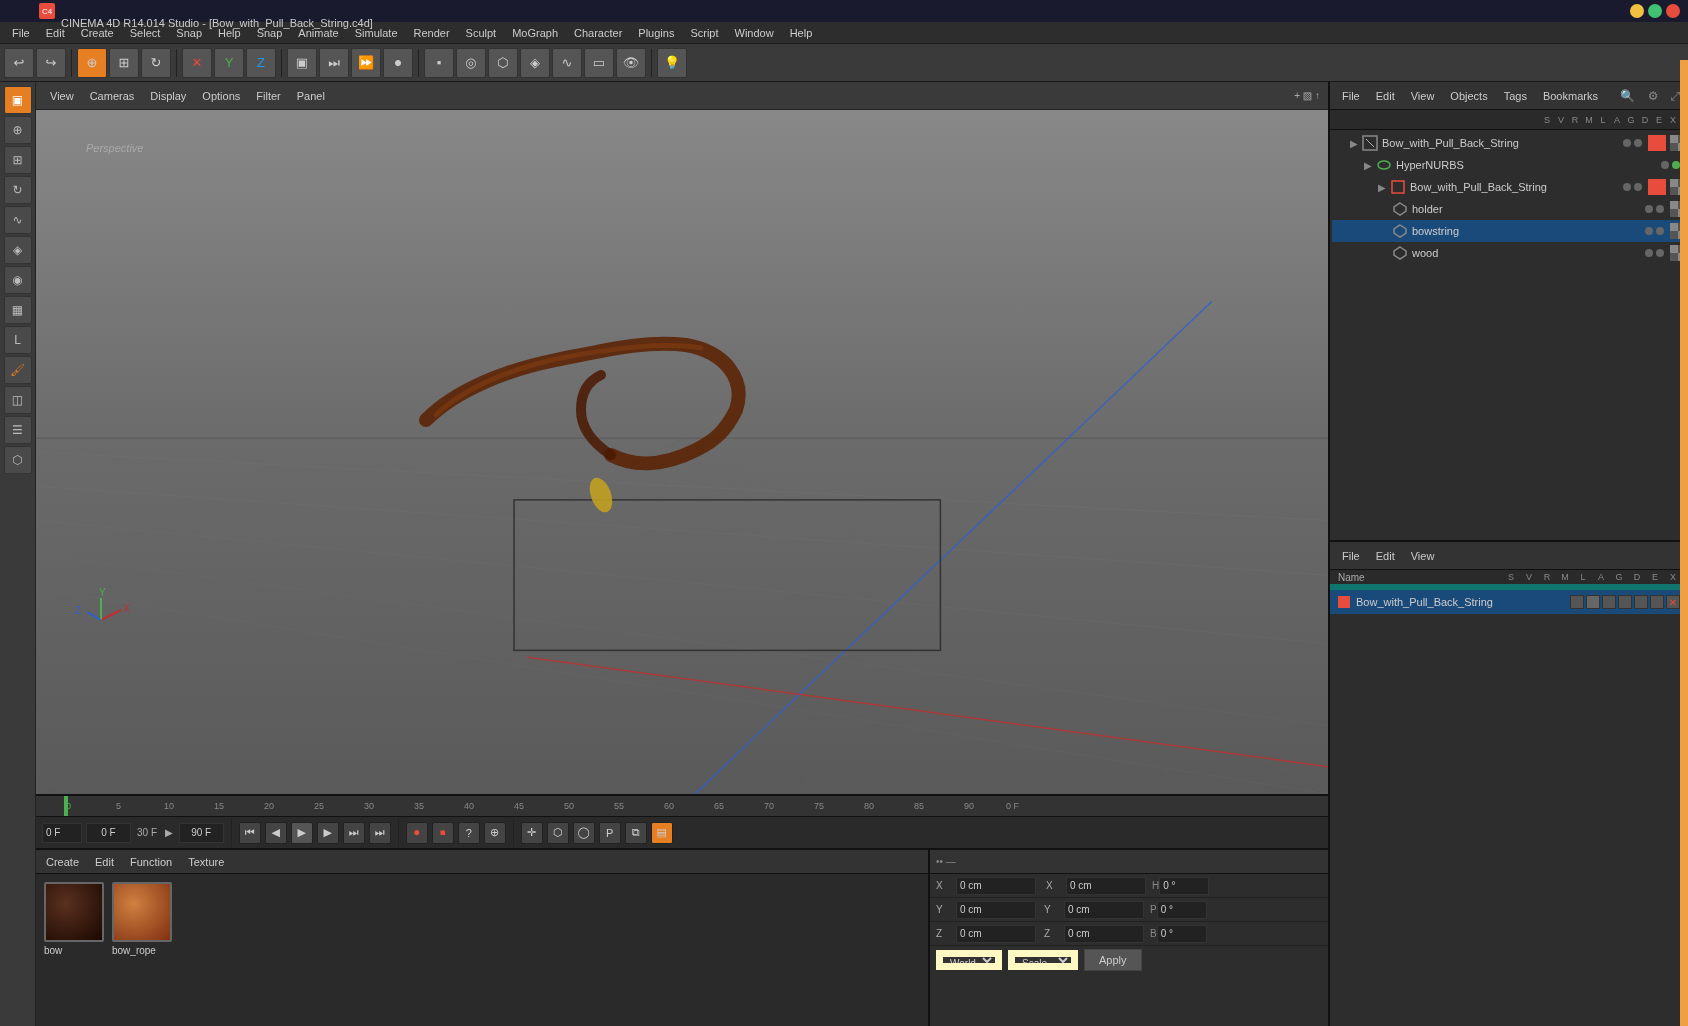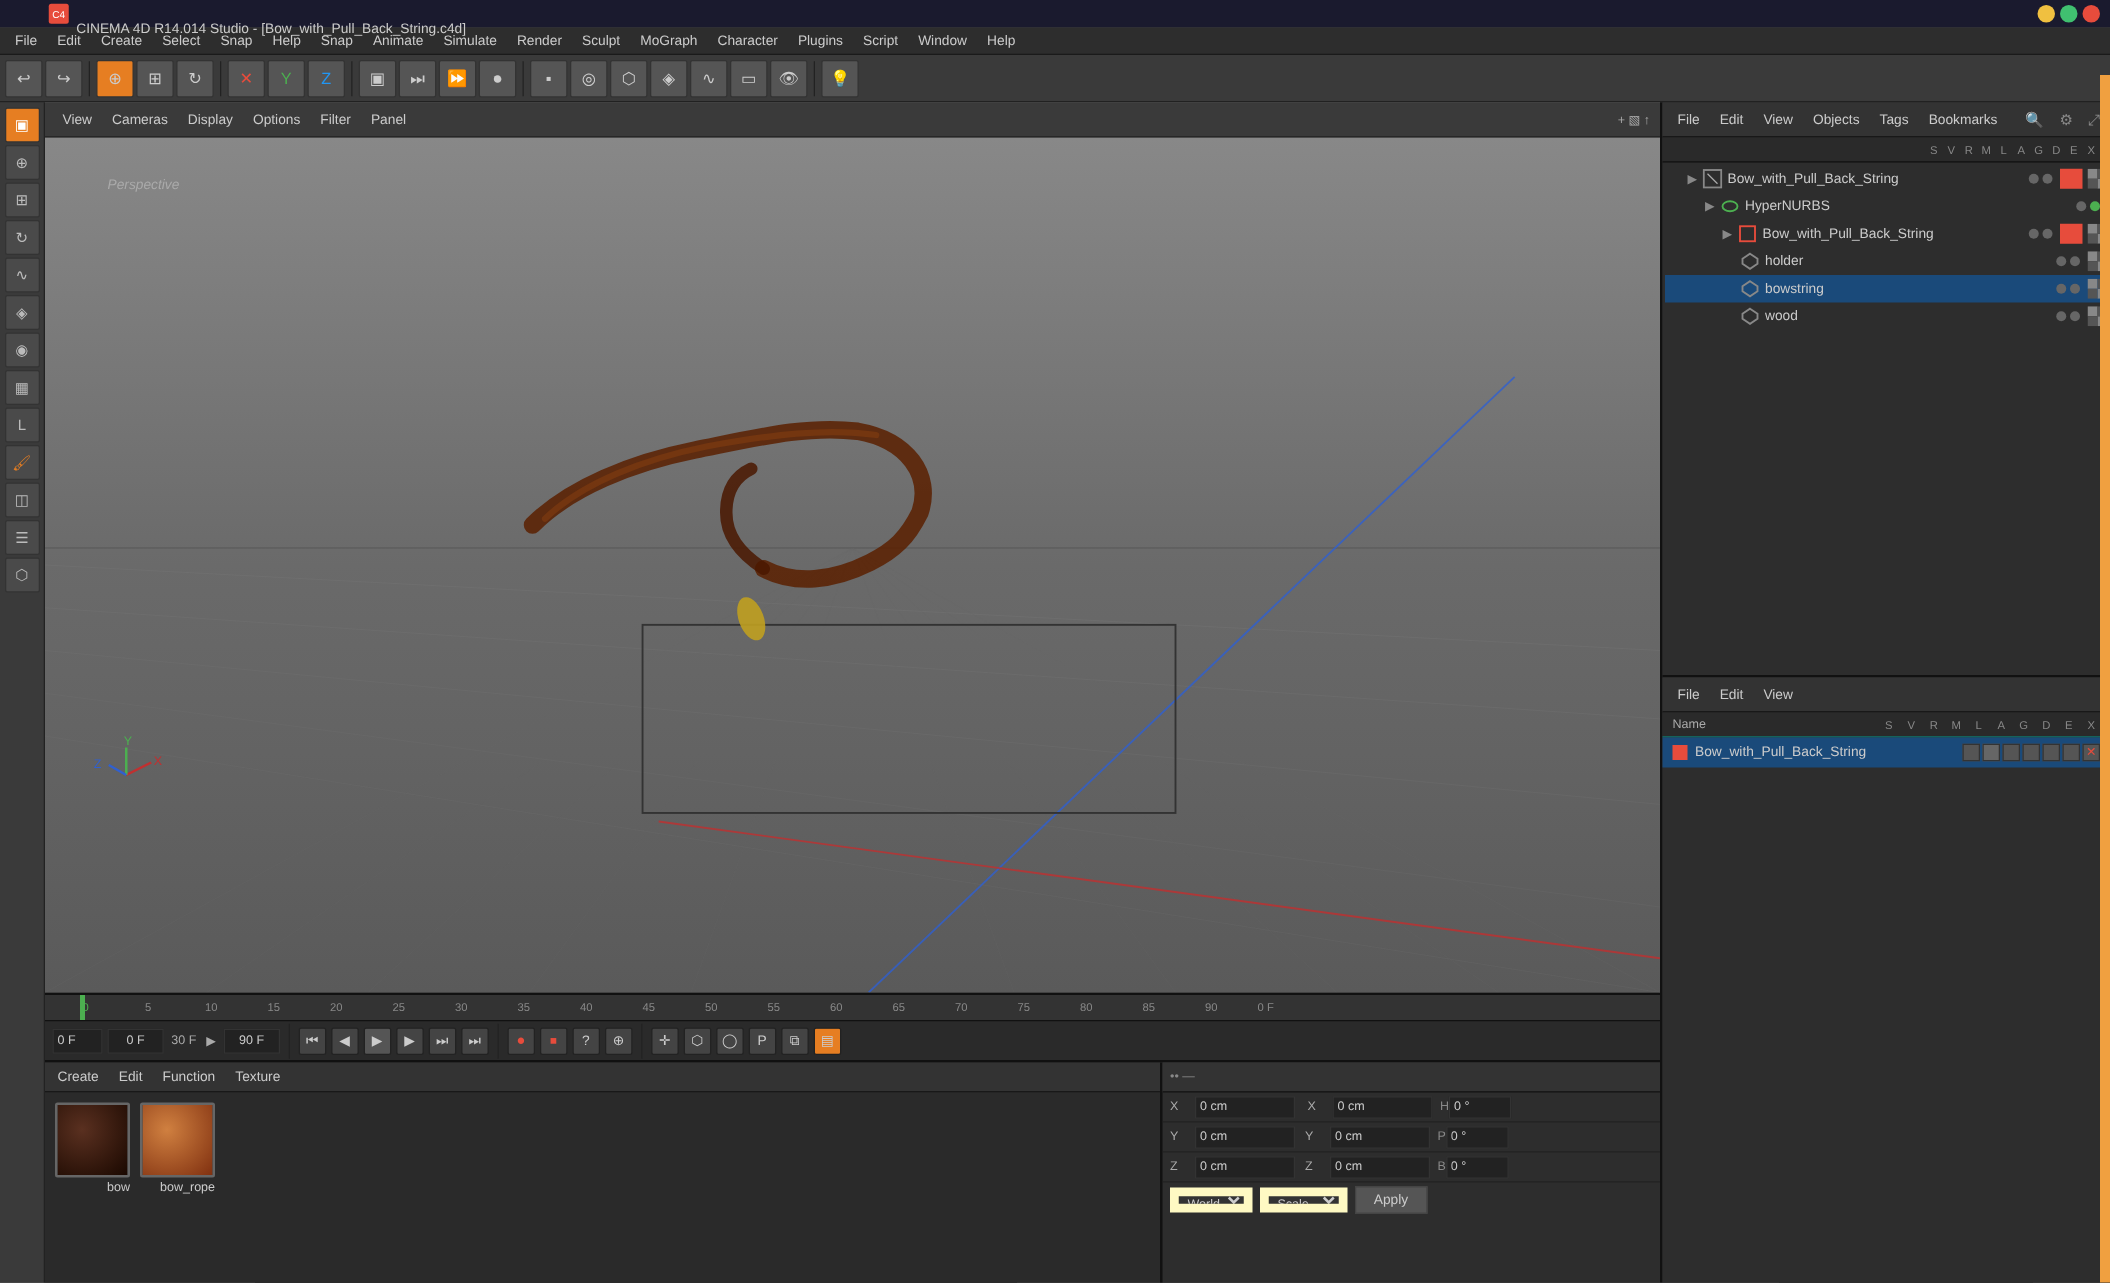--- a/index.html
+++ b/index.html
@@ -118,21 +118,21 @@
     #material-toolbar {
       height: 24px; background: #333; border-bottom: 1px solid #111;
       display: flex; align-items: center; padding: 0 6px; gap: 8px;
     }
     .mat-menu { color: #ccc; font-size: 11px; cursor: pointer; padding: 2px 4px; }
     #material-list {
       flex: 1; display: flex; gap: 8px; padding: 8px; align-items: flex-start;
       background: #2a2a2a;
     }
     .material-item {
-      display: flex; flex-direction: column; align-items: flex-end; cursor: pointer;
+      display: flex; flex-direction: column; align-items: flex-start; cursor: pointer;
     }
     .material-thumb {
       width: 60px; height: 60px; border-radius: 2px; border: 1px solid #555;
     }
     .material-name { font-size: 10px; color: #ccc; margin-top: 3px; }
 
     
     #properties-panel {
       width: 400px; background: #2d2d2d; border-left: 2px solid #111;
       display: flex; flex-direction: column;
@@ -207,21 +207,21 @@
 
     
     #attr-panel {
       flex: 1; background: #2d2d2d; display: flex; flex-direction: column;
     }
     #attr-toolbar {
       height: 28px; background: #333; border-bottom: 1px solid #111;
       display: flex; align-items: center; padding: 0 8px; gap: 8px;
     }
     #attr-columns {
-      height: 20px; background: #2a2a2a; border-bottom: 1px solid #0f766e;
+      height: 20px; background: #2a2a2a; border-bottom: 6px solid #0f766e;
       display: flex; align-items: center; padding: 0 8px; gap: 4px;
     }
     #attr-item {
       display: flex; align-items: center; height: 24px; padding: 0 8px; background: #1a4a7a;
     }
     .attr-color { width: 12px; height: 12px; background: #e74c3c; margin-right: 6px; }
     .attr-name { color: #ccc; font-size: 11px; }
     .attr-icons { display: flex; gap: 2px; margin-left: auto; }
     .attr-icon { width: 14px; height: 14px; background: #555; cursor: pointer; border: 1px solid #333; }
 

